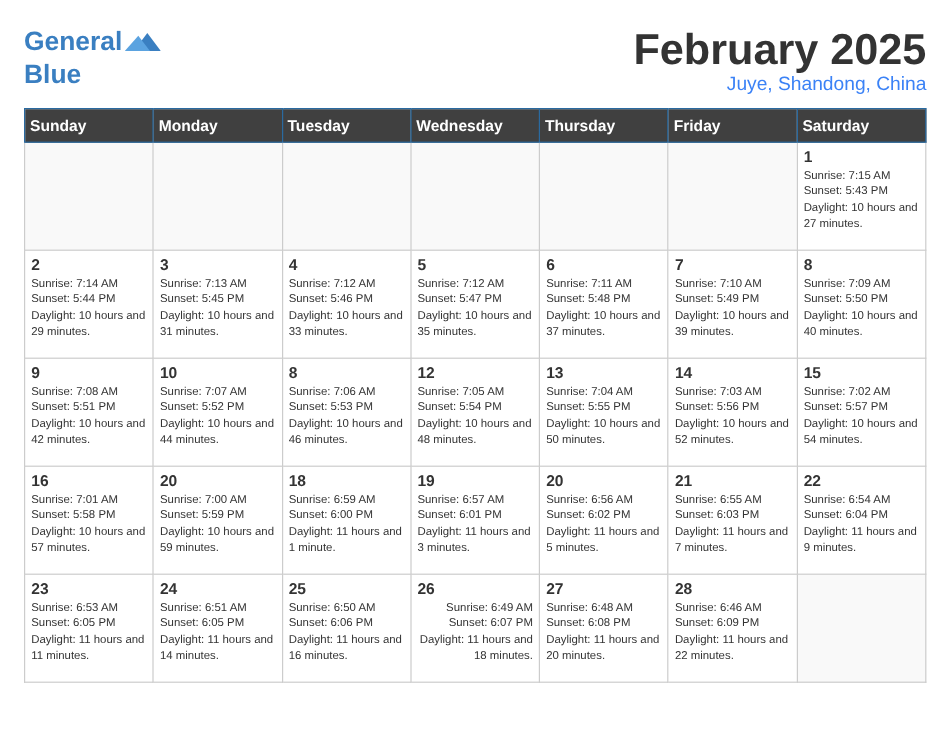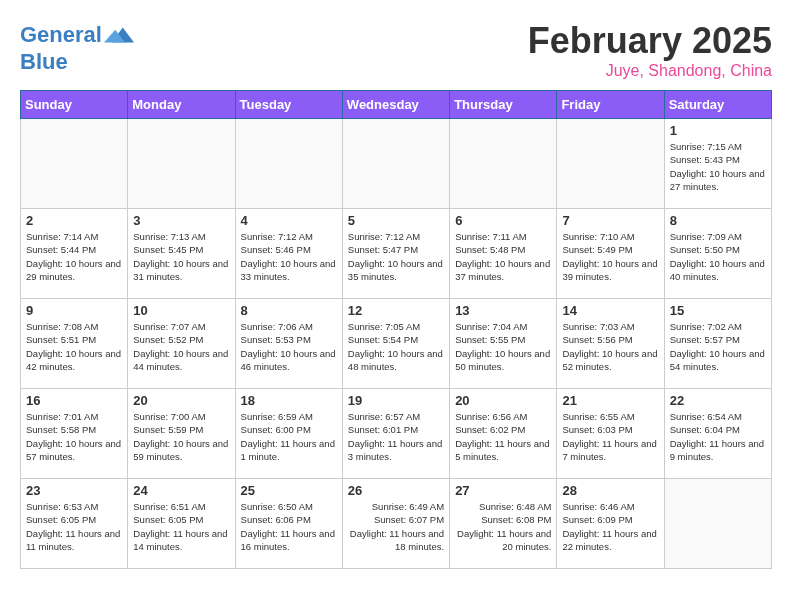--- a/index.html
+++ b/index.html
@@ -37,29 +37,29 @@
     .title-block {
       text-align: right;
     }
     .month-title {
       font-size: 36px;
       font-weight: bold;
       color: #333;
     }
     .location {
       font-size: 16px;
-      color: #ec4899;
+      color: #3b82f6;
     }
     .calendar {
       width: 100%;
       border-collapse: collapse;
       table-layout: fixed;
     }
     .calendar th {
-      background-color: #8b5cf6;
+      background-color: #404040;
       color: #fff;
       font-size: 13px;
       padding: 6px 4px;
       text-align: left;
       border: 1px solid #2a6aa0;
     }
     .calendar td {
       border: 1px solid #ccc;
       vertical-align: top;
       padding: 4px 5px;
@@ -286,21 +286,21 @@
 Daylight: 11 hours and 16 minutes.</div>
         </td>
         <td>
           <span class="day-number">26</span>
           <div class="day-info" style="white-space: pre-line; text-align: right;">Sunrise: 6:49 AM
 Sunset: 6:07 PM
 Daylight: 11 hours and 18 minutes.</div>
         </td>
         <td>
           <span class="day-number">27</span>
-          <div class="day-info" style="white-space: pre-line; text-align: right;">Sunrise: 6:48 AM
+          <div class="day-info" style="white-space: pre-line;">Sunrise: 6:48 AM
 Sunset: 6:08 PM
 Daylight: 11 hours and 20 minutes.</div>
         </td>
         <td>
           <span class="day-number">28</span>
           <div class="day-info" style="white-space: pre-line;">Sunrise: 6:46 AM
 Sunset: 6:09 PM
 Daylight: 11 hours and 22 minutes.</div>
         </td>
         <td class="empty"></td>

